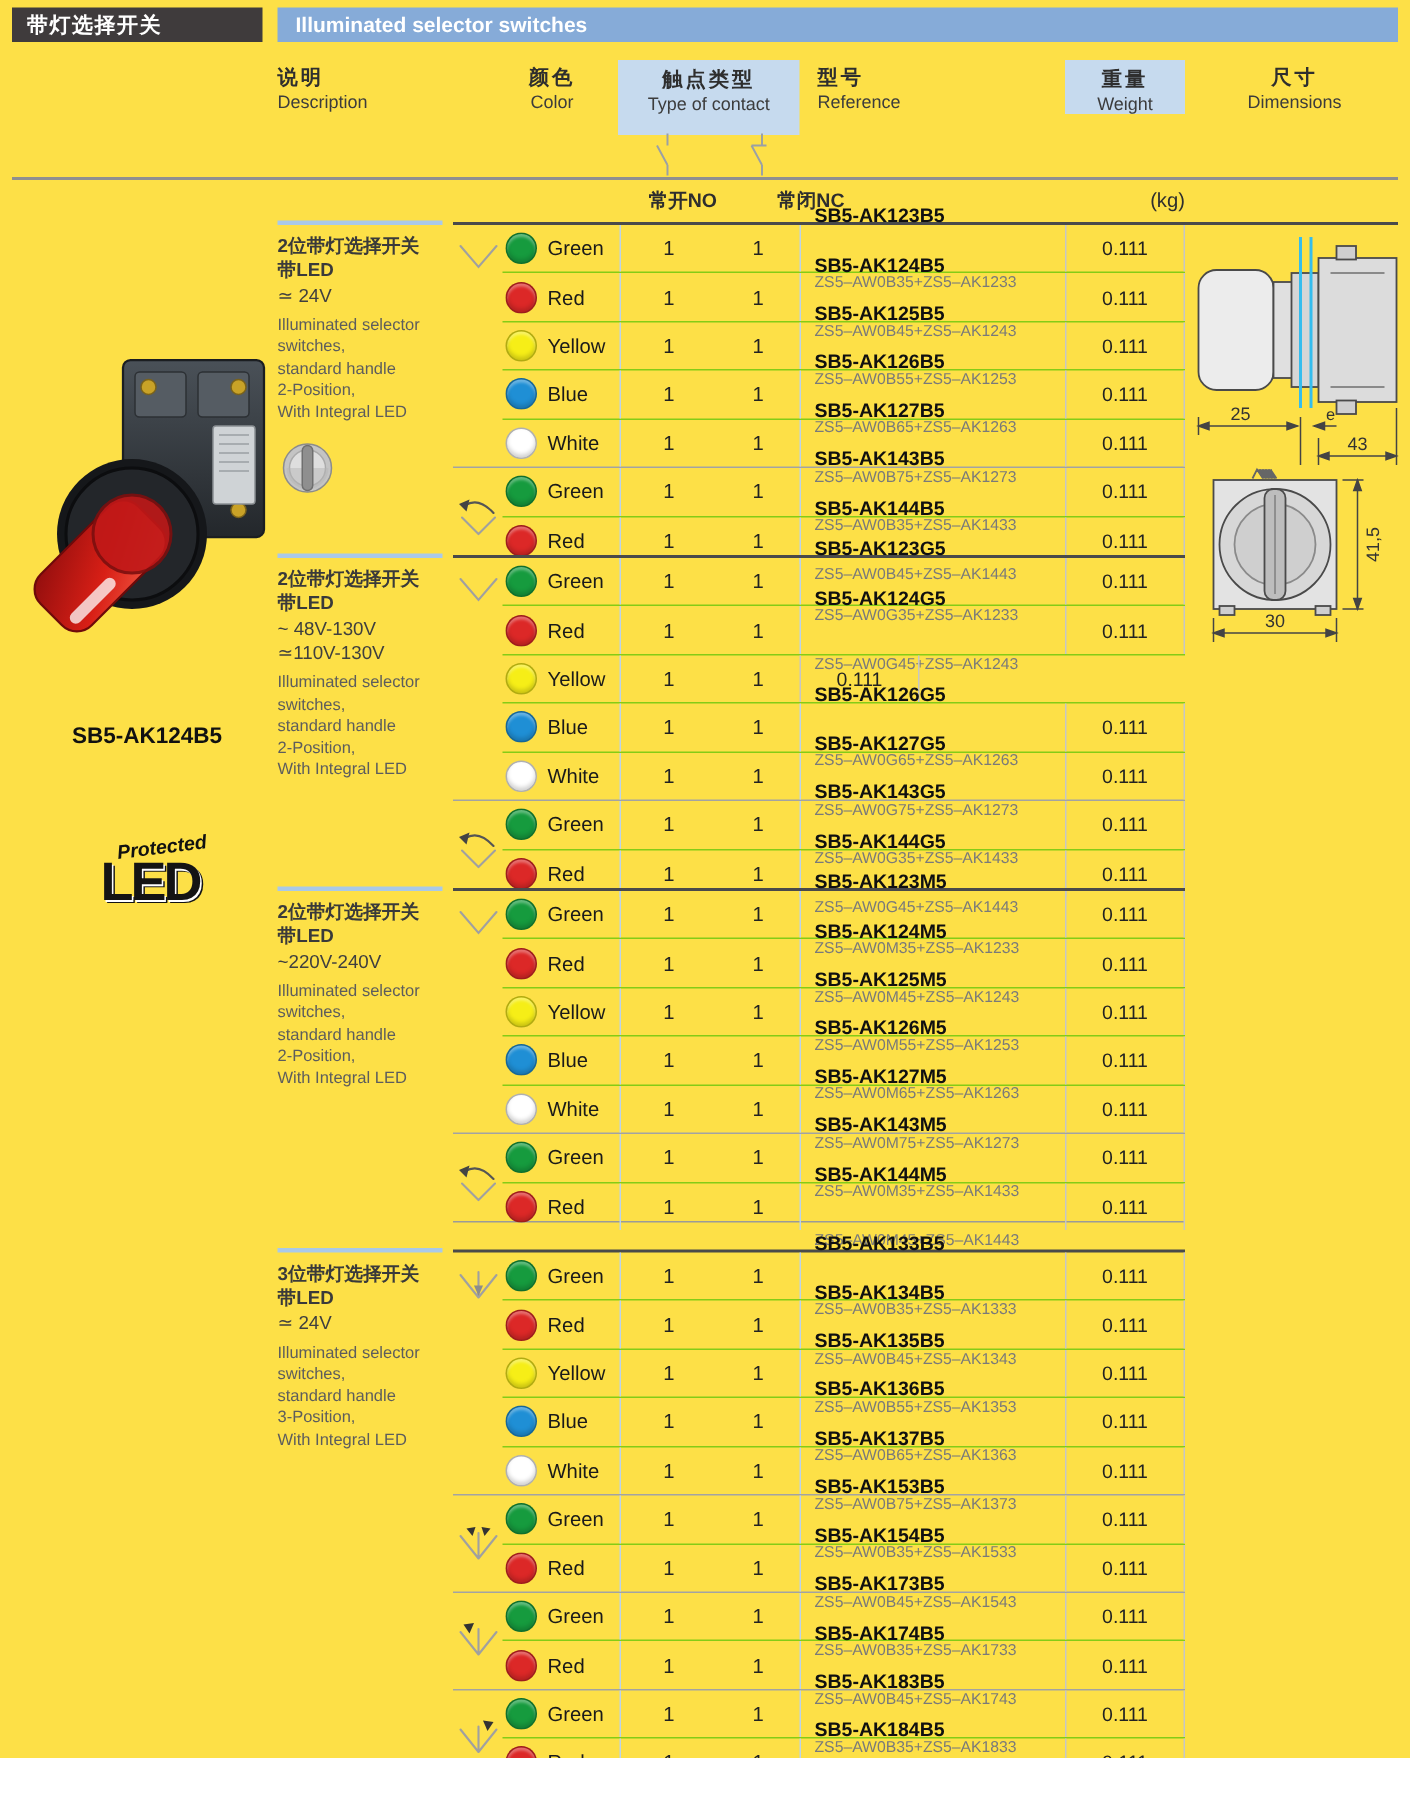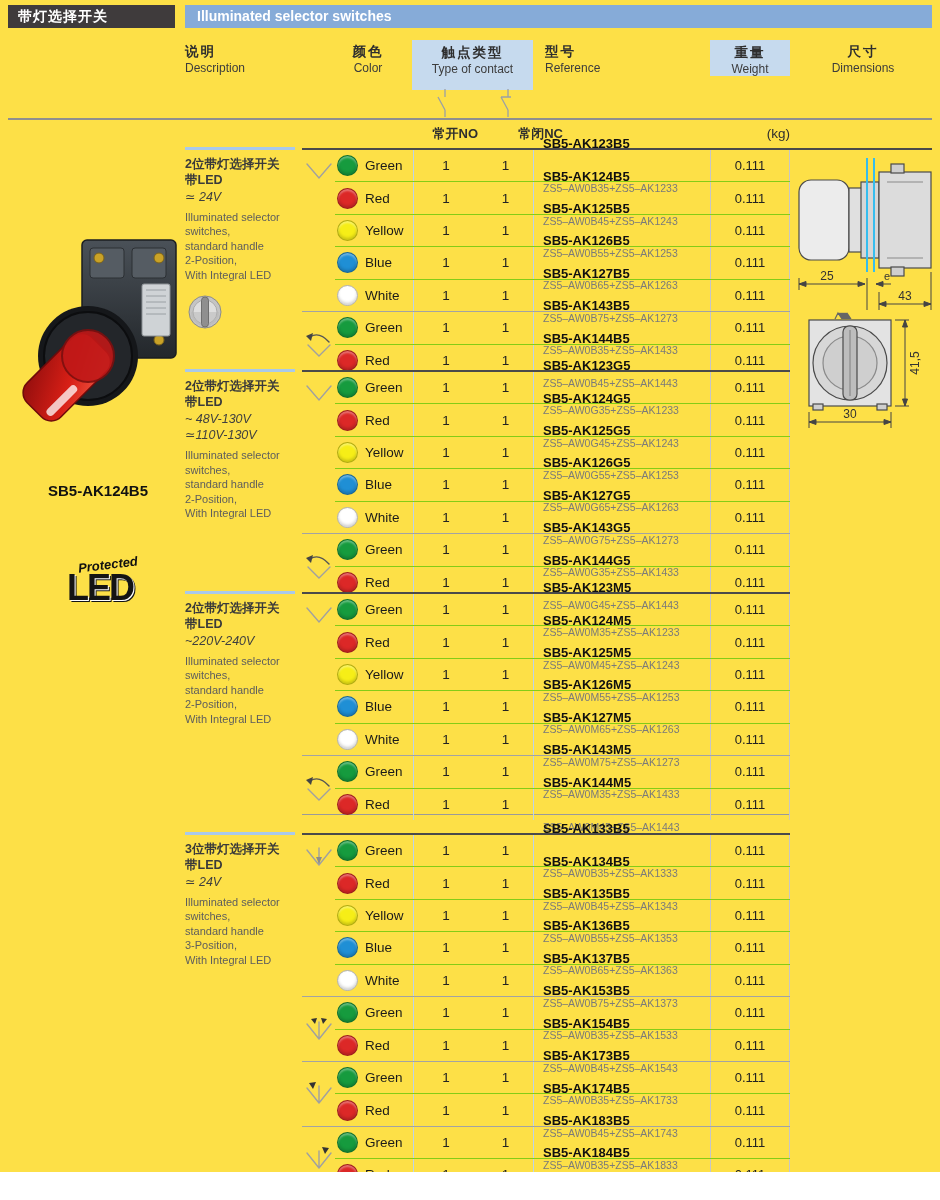--- a/index.html
+++ b/index.html
@@ -26,21 +26,21 @@
   .led-logo{left:55px;top:558px;width:90px;text-align:center;}
   .led-protected{font-size:13px;font-weight:bold;font-style:italic;transform:rotate(-7deg) translateX(8px);color:#111;}
   .led-text{font-size:36px;font-weight:900;letter-spacing:-2px;color:#141414;line-height:30px;
             text-shadow:1px 1px 0 #fff,2px 2px 0 #141414;}
 
   
   .block-underline{height:3px;background:#a9c9e9;}
   .block-rule{height:2px;background:#4a4a4a;}
   .desc{width:116px;font-size:12.5px;color:#3a3a3a;line-height:1.3;}
   .desc .t{font-weight:600;}
-  .desc .v{color:#3f3f3f;font-style:italic;}
+  .desc .v{color:#3f3f3f;}
   .desc .en{margin-top:5px;font-size:11px;color:#5d5d5d;line-height:1.32;}
   .desc .knob{margin-top:12px;margin-left:2px;}
 
   .block-rows{width:488px;}
   .block-rows.bb{border-bottom:1px solid #9a9a9a;}
   .grp{display:flex;}
   .grp.sep{border-bottom:1px solid #a3a3a3;}
   .icon-col{width:33px;display:flex;justify-content:center;}
   .icon-col.top{align-items:flex-start;padding-top:8px;box-sizing:border-box;}
   .icon-col.mid{align-items:center;}
@@ -377,24 +377,20 @@
               </div>
               <div class="cell c-weight">0.111</div>
             </div>
             <div class="row">
               <div class="cell c-color">
                 <span class="dot" style="background:#f6ee17;"></span>
                 <span class="c-label">Yellow</span>
               </div>
               <div class="cell c-no">1</div>
               <div class="cell c-nc">1</div>
-              <div class="cell c-ref">
-                <div class="rm">SB5-AK125G5</div>
-                <div class="rs">ZS5–AW0G55+ZS5–AK1253</div>
-              </div>
               <div class="cell c-weight">0.111</div>
             </div>
             <div class="row">
               <div class="cell c-color">
                 <span class="dot" style="background:#1f8fd5;"></span>
                 <span class="c-label">Blue</span>
               </div>
               <div class="cell c-no">1</div>
               <div class="cell c-nc">1</div>
               <div class="cell c-ref">

